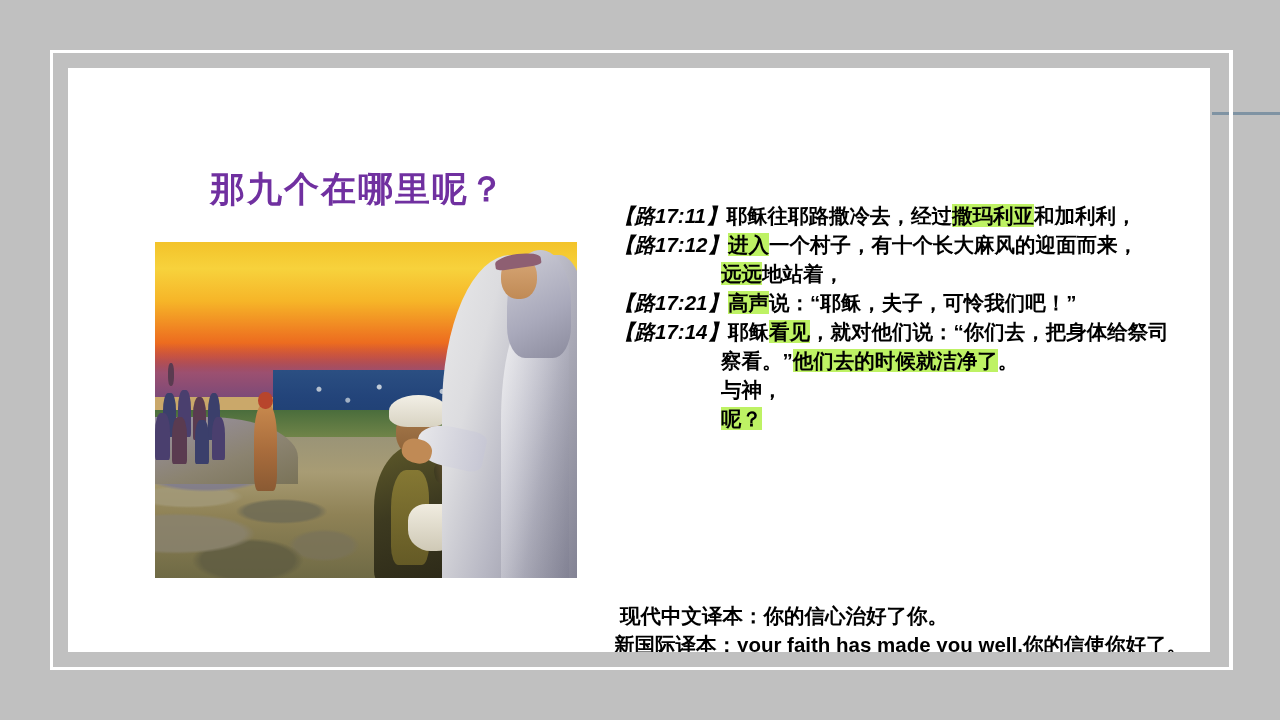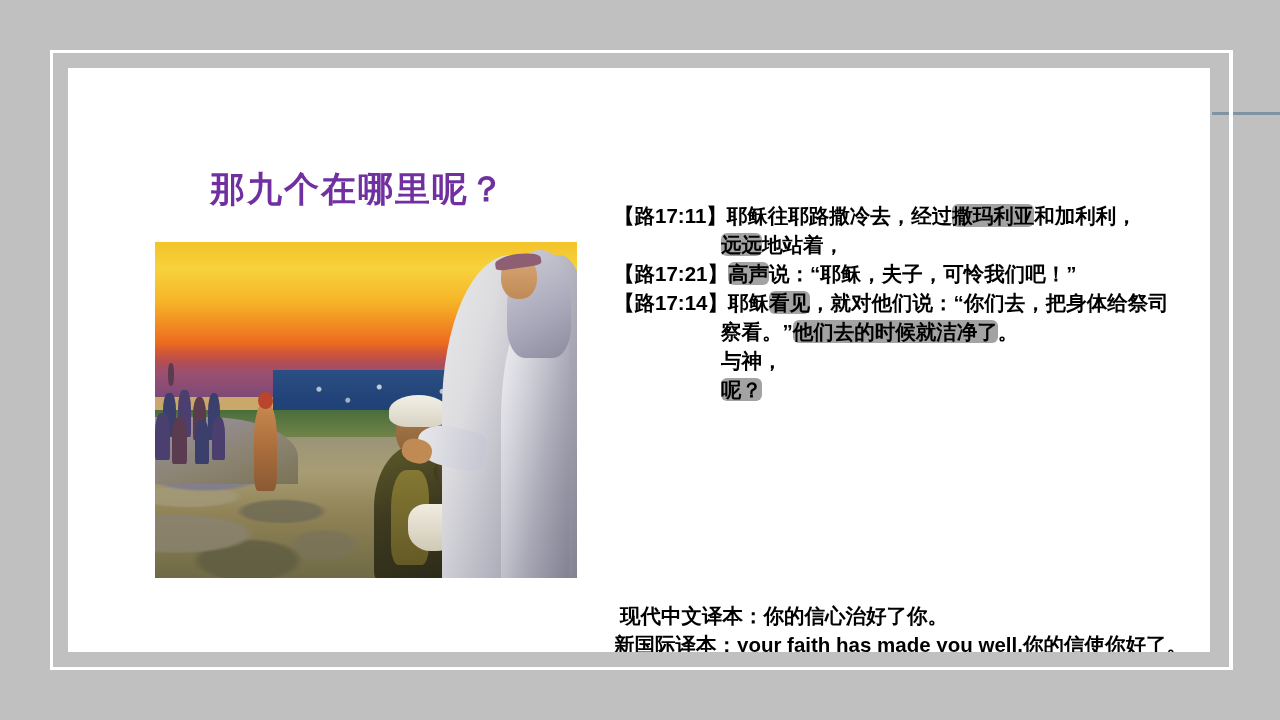--- a/index.html
+++ b/index.html
@@ -227,25 +227,24 @@
     top: 133px;
     width: 664px;
     font-family: "Liberation Sans", "DejaVu Sans", sans-serif;
     font-size: 20.5px;
     line-height: 29px;
     color: #000000;
     font-weight: bold;
     white-space: nowrap;
   }
   #scripture .vline { height: 29px; }
-  #scripture .ref { font-weight: bold; }
+  #scripture .ref { font-weight: bold; font-style: italic; }
   #scripture .indent { padding-left: 107px; }
   #scripture .hl {
-    background: #a3a3a3;
-    border-radius: 6px;
+    background: #bef264;
   }
 
   
   #translations {
     position: absolute;
     left: 546px;
     top: 533px;
     width: 680px;
     font-family: "Liberation Sans", "DejaVu Sans", sans-serif;
     font-size: 20.5px;
@@ -306,20 +305,21 @@
       <div class="layer jesus-robe-fold"></div>
       <div class="layer jesus-arm"></div>
       <div class="layer jesus-hand"></div>
       <div class="layer jesus-shawl"></div>
       <div class="layer jesus-head"></div>
       <div class="layer jesus-band"></div>
     </div>
 
     <div id="scripture">
         <div class="vline"><span class="ref">【路17:11】</span><span class="">耶稣往耶路撒冷去，经过</span><span class="hl">撒玛利亚</span><span class="">和加利利，</span></div>
+        <div class="vline"><span class="ref">【路17:12】</span><span class="hl">进入</span><span class="">一个村子，有十个长大麻风的迎面而来，</span></div>
         <div class="vline indent"><span class="hl">远远</span><span class="">地站着，</span></div>
         <div class="vline"><span class="ref">【路17:21】</span><span class="hl">高声</span><span class="">说：“耶稣，夫子，可怜我们吧！”</span></div>
         <div class="vline"><span class="ref">【路17:14】</span><span class="">耶稣</span><span class="hl">看见</span><span class="">，就对他们说：“你们去，把身体给祭司</span></div>
         <div class="vline indent"><span class="">察看。”</span><span class="hl">他们去的时候就洁净了</span><span class="">。</span></div>
         <div class="vline indent"><span class="">与神，</span></div>
         <div class="vline indent"><span class="hl">呢？</span></div>
       </div>
 
     <div id="translations">
         <div class="tline t-modern"><span>现代中文译本：</span><span>你的信心治好了你。</span></div>

